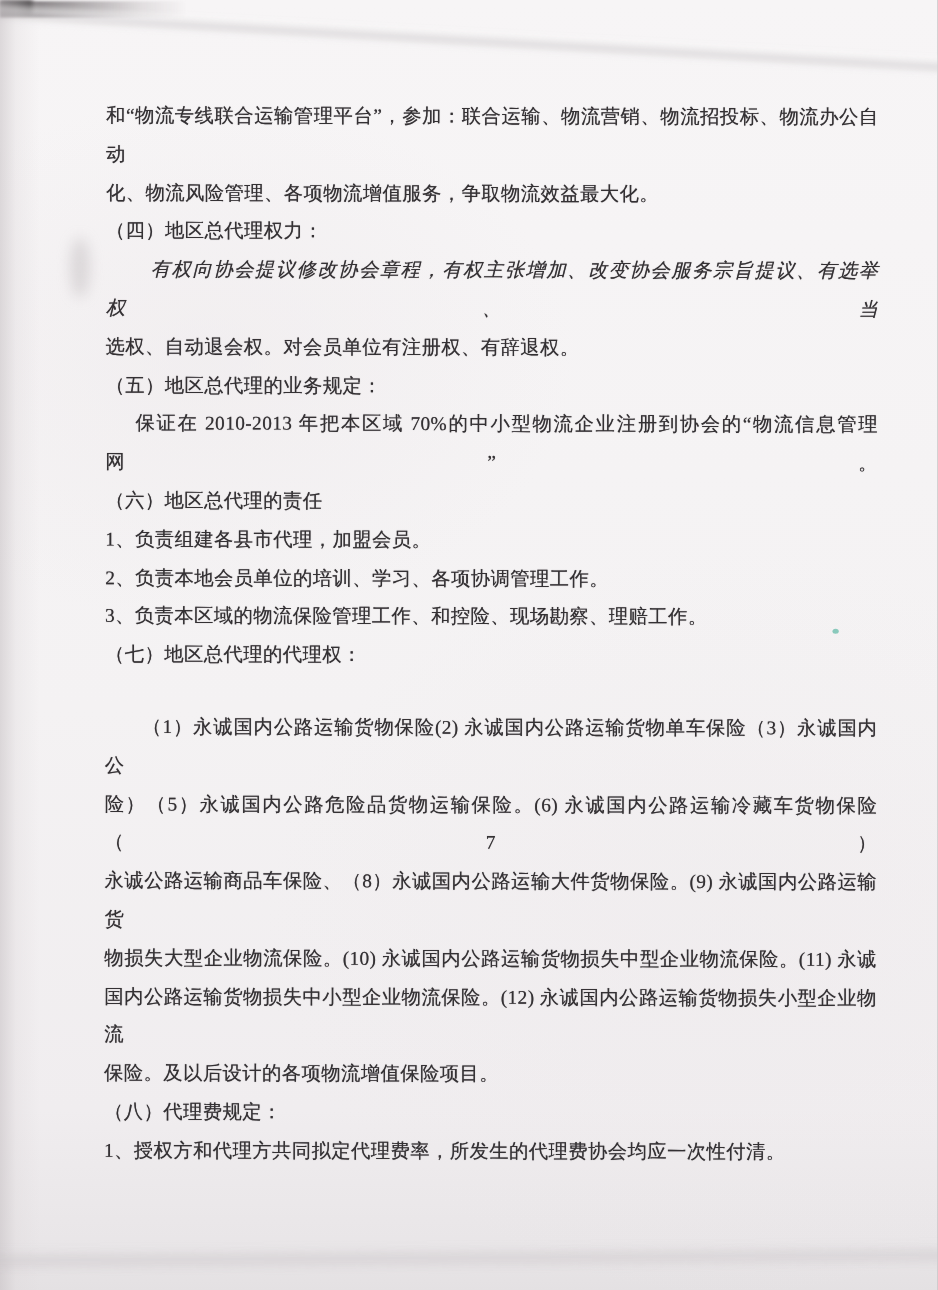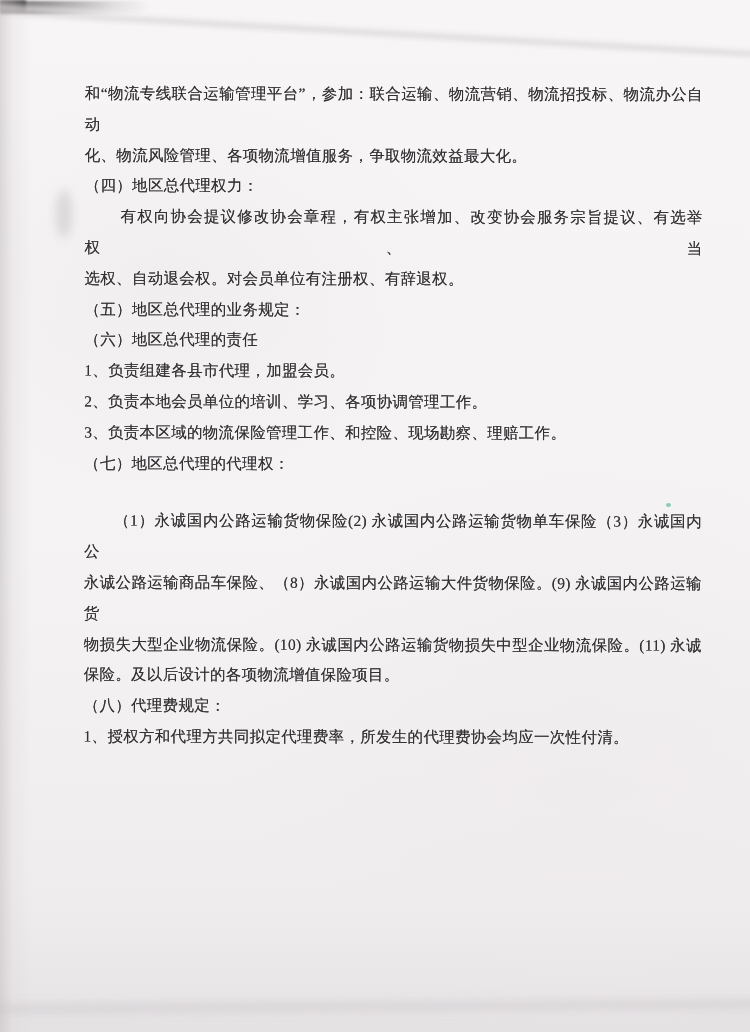--- a/index.html
+++ b/index.html
@@ -85,31 +85,34 @@
   <div class="edge-left"></div>
   <div class="blotch-left"></div>
   <div class="bottom-streak"></div>
   <div class="speck"></div>
 
   <div class="doc">
     <div>
         <div class="line just">和“物流专线联合运输管理平台”，参加：联合运输、物流营销、物流招投标、物流办公自动</div>
         <div class="line">化、物流风险管理、各项物流增值服务，争取物流效益最大化。</div>
         <div class="line">（四）地区总代理权力：</div>
-        <div class="line just" style="text-indent: 36px;">有权向协会提议修改协会章程，有权主张增加、改变协会服务宗旨提议、有选举权、当</div>
+        <div class="line just" style="text-indent: 36px; font-style: italic;">有权向协会提议修改协会章程，有权主张增加、改变协会服务宗旨提议、有选举权、当</div>
         <div class="line">选权、自动退会权。对会员单位有注册权、有辞退权。</div>
         <div class="line">（五）地区总代理的业务规定：</div>
+        <div class="line just" style="text-indent: 24px;">保证在 2010-2013 年把本区域 70%的中小型物流企业注册到协会的“物流信息管理网”。</div>
         <div class="line">（六）地区总代理的责任</div>
         <div class="line">1、负责组建各县市代理，加盟会员。</div>
         <div class="line">2、负责本地会员单位的培训、学习、各项协调管理工作。</div>
         <div class="line">3、负责本区域的物流保险管理工作、和控险、现场勘察、理赔工作。</div>
         <div class="line">（七）地区总代理的代理权：</div>
         <div class="line just" style="text-indent: 30px; margin-top: 27px;">（1）永诚国内公路运输货物保险(2) 永诚国内公路运输货物单车保险（3）永诚国内公</div>
+        <div class="line just">险）（5）永诚国内公路危险品货物运输保险。(6) 永诚国内公路运输冷藏车货物保险（7）</div>
         <div class="line just">永诚公路运输商品车保险、（8）永诚国内公路运输大件货物保险。(9) 永诚国内公路运输货</div>
         <div class="line just">物损失大型企业物流保险。(10) 永诚国内公路运输货物损失中型企业物流保险。(11) 永诚</div>
+        <div class="line just">国内公路运输货物损失中小型企业物流保险。(12) 永诚国内公路运输货物损失小型企业物流</div>
         <div class="line">保险。及以后设计的各项物流增值保险项目。</div>
         <div class="line">（八）代理费规定：</div>
         <div class="line">1、授权方和代理方共同拟定代理费率，所发生的代理费协会均应一次性付清。</div>
       </div>
 
   </div>
 
 </div>
 
 </body></html>

